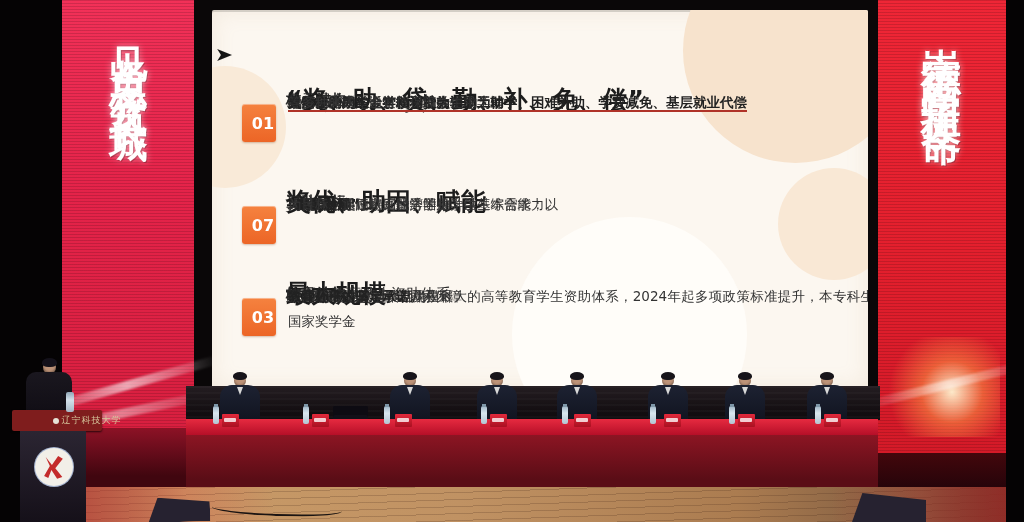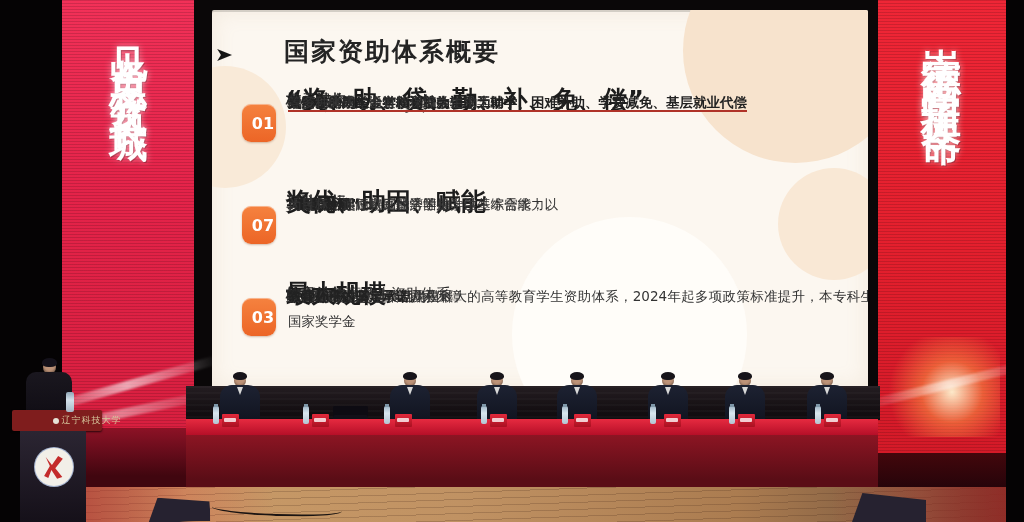--- a/index.html
+++ b/index.html
@@ -40,21 +40,21 @@
     box-shadow:inset 0 0 22px rgba(190,160,125,.16), inset 0 2px 0 rgba(0,0,0,.15);}
   .circ{border-radius:50%;}
   .c1{right:-40px;top:-72px;width:225px;height:225px;background:#f7e3cd;}
   .c2{right:-22px;top:158px;width:112px;height:112px;background:#f9e8d5;}
   .c3{left:300px;bottom:-64px;width:235px;height:235px;background:#fffdf9;}
   .c4{left:-48px;top:56px;width:122px;height:122px;background:#f9ead8;}
   .slide-arrow{left:4px;top:33px;font-size:19px;color:#141414;transform:scaleX(1.15);}
   .slide-title{left:72px;top:25px;font-size:25px;font-weight:700;color:#242424;letter-spacing:2px;}
   .sec{left:30px;width:606px;z-index:2;}
   .sec1{top:78px;} .sec2{top:180px;} .sec3{top:272px;}
-  .badge{left:0;top:16px;width:34px;height:38px;border-radius:9px;
+  .badge{left:0;top:16px;width:34px;height:38px;border-radius:3px;
     background:linear-gradient(180deg,#f5823f,#ec6526);
     box-shadow:inset 0 1px 0 rgba(255,255,255,.4), 0 1px 2px rgba(120,50,10,.3);
     color:#fff;font-size:16px;font-weight:700;
     display:flex;align-items:center;justify-content:center;padding-left:8px;}
   .sec-header{position:relative;margin-left:44px;font-size:15px;color:#2a2a2a;line-height:24px;}
   .sec-body{position:relative;margin-left:46px;margin-top:2px;width:586px;
     font-size:13.5px;color:#333;line-height:25px;text-align:justify;}
   .seg-p{font-weight:700;}
   .seg-e{font-weight:800;font-size:25px;color:#1c1c1c;}
   .seg-b{font-weight:700;color:#222;}
@@ -157,21 +157,20 @@
     <div class="streak s1"></div>
   </div>
   <div class="led-right-glow"></div>
 
   <div class="screen">
     <div class="circ c1"></div>
     <div class="circ c2"></div>
     <div class="circ c3"></div>
     <div class="circ c4"></div>
     <div class="slide-arrow">➤</div>
-    <div class="slide-title">国家资助体系概要</div>
 
     <section class="sec sec1">
       <div class="badge">01</div>
       <div class="sec-header">
           <span class="seg-p">核心结构：</span>
           <span class="seg-e">“奖、助、贷、勤、补、免、偿”</span>
           <span>多元混合</span>
         </div>
       <div class="sec-body">
           <span>我国已构建起以</span>

